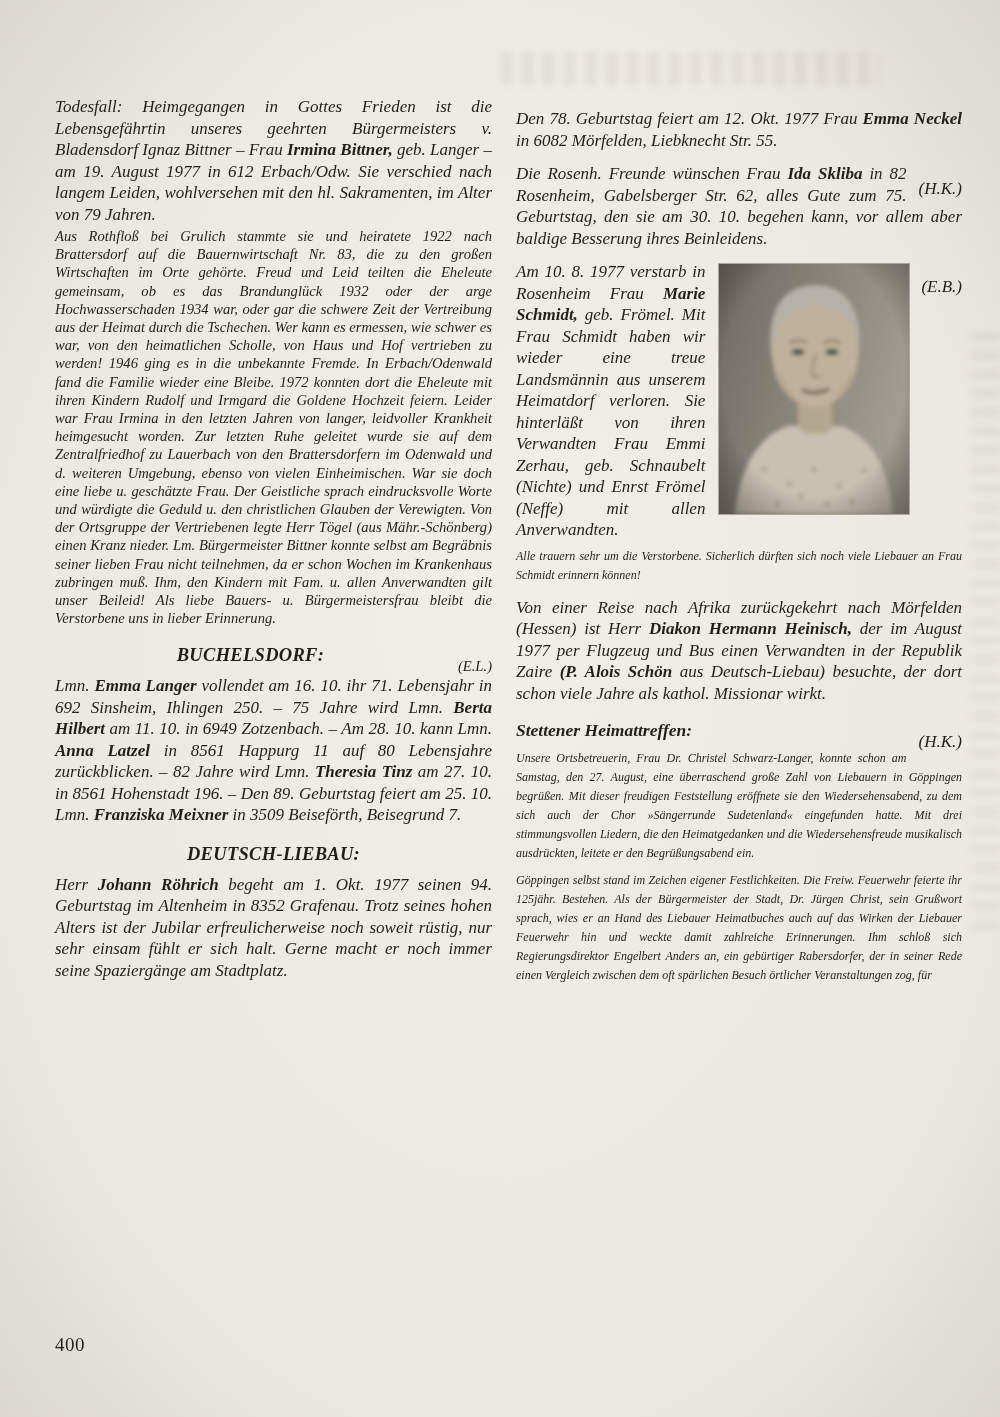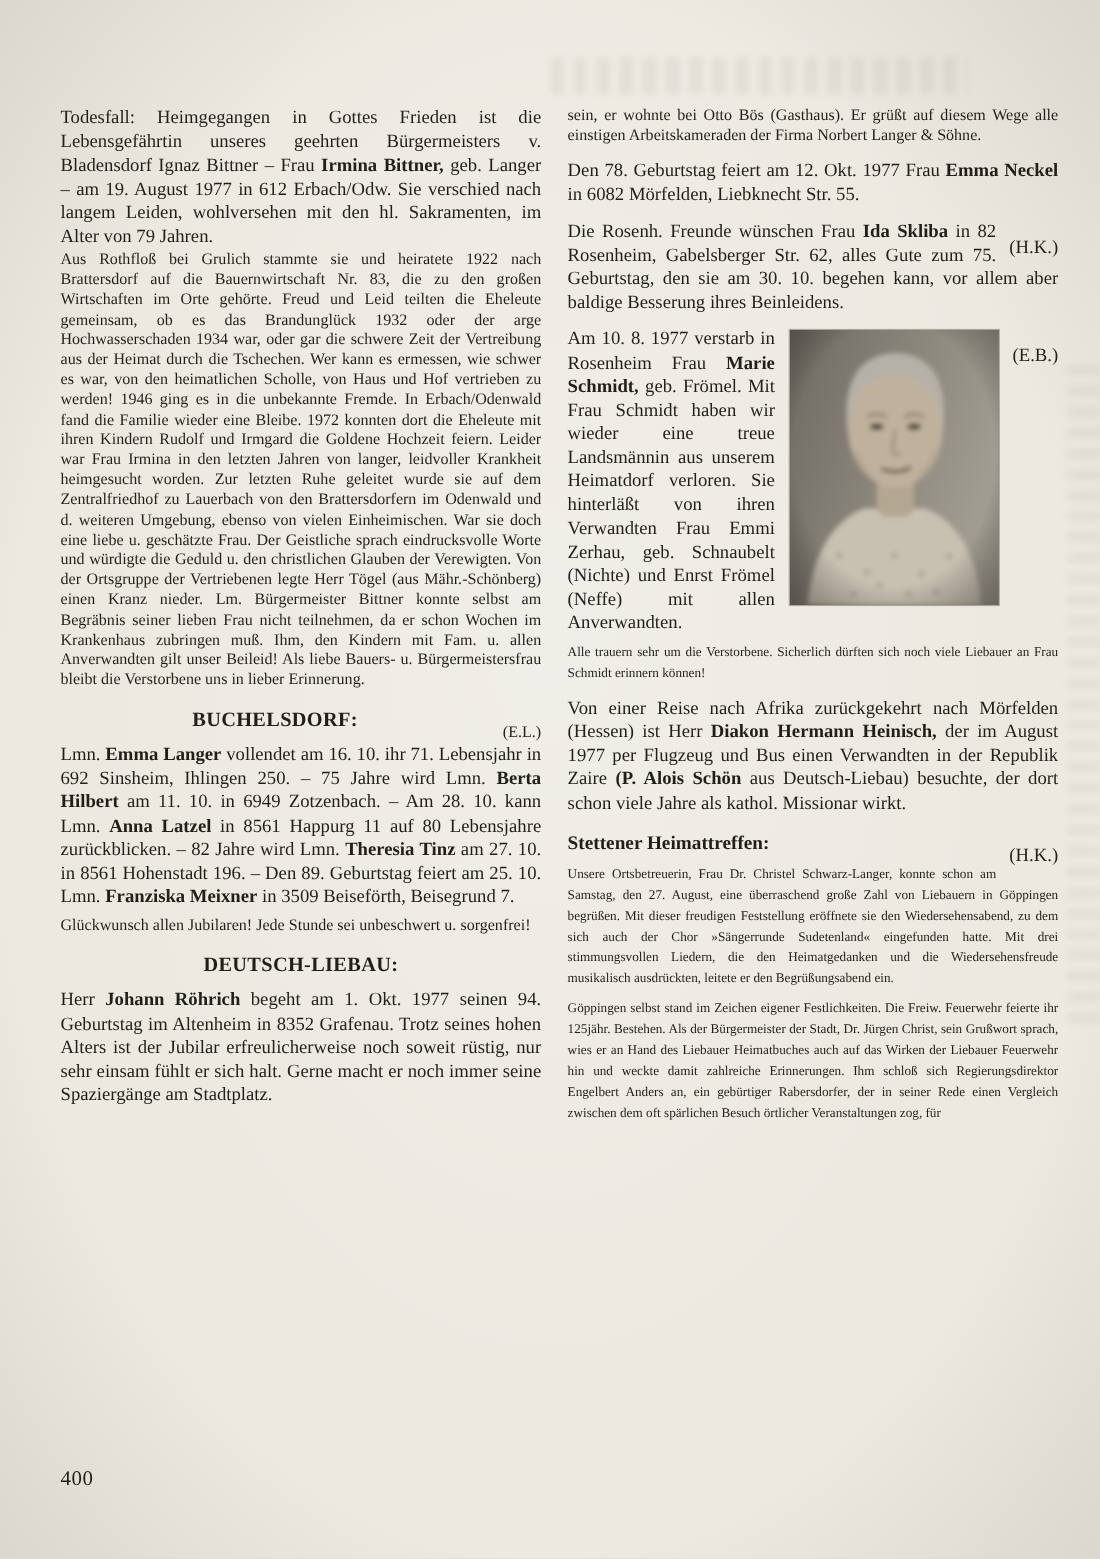--- a/index.html
+++ b/index.html
@@ -21,21 +21,21 @@
     background:repeating-linear-gradient(90deg, rgba(120,113,100,0.20) 0 13px, transparent 13px 21px);
     filter:blur(3px);opacity:.45;
   }
   .ghost-right{
     top:330px;right:0;width:30px;height:600px;
     background:repeating-linear-gradient(0deg, rgba(120,113,100,0.16) 0 9px, transparent 9px 19px);
     filter:blur(3px);opacity:.5;
   }
   .content{
     position:absolute;top:96px;left:55px;right:38px;
-    display:flex;gap:24px;
+    display:flex;gap:24px;font-style:italic;
   }
   .col-left{width:437px;flex:0 0 auto;}
   .col-right{flex:1;min-width:0;}
   p{margin:0;}
   .just{text-align:justify;}
   .lg{font-size:17px;line-height:21.5px;}
   .sm{font-size:14.6px;line-height:18.2px;}
   .md{font-size:12px;line-height:19px;}
   b{font-weight:700;}
   .heading{font-size:18.5px;font-weight:700;margin:18px 0 9px;letter-spacing:.3px;text-align:center;}
@@ -78,33 +78,31 @@
 
       <p class="sm just sp2">
         <span>Aus Rothfloß bei Grulich stammte sie und heiratete 1922 nach Brattersdorf auf die Bauernwirtschaft Nr. 83, die zu den großen Wirtschaften im Orte gehörte. Freud und Leid teilten die Eheleute gemeinsam, ob es das Brandunglück 1932 oder der arge Hochwasserschaden 1934 war, oder gar die schwere Zeit der Vertreibung aus der Heimat durch die Tschechen. Wer kann es ermessen, wie schwer es war, von den heimatlichen Scholle, von Haus und Hof vertrieben zu werden! 1946 ging es in die unbekannte Fremde. In Erbach/Odenwald fand die Familie wieder eine Bleibe. 1972 konnten dort die Eheleute mit ihren Kindern Rudolf und Irmgard die Goldene Hochzeit feiern. Leider war Frau Irmina in den letzten Jahren von langer, leidvoller Krankheit heimgesucht worden. Zur letzten Ruhe geleitet wurde sie auf dem Zentralfriedhof zu Lauerbach von den Brattersdorfern im Odenwald und d. weiteren Umgebung, ebenso von vielen Einheimischen. War sie doch eine liebe u. geschätzte Frau. Der Geistliche sprach eindrucksvolle Worte und würdigte die Geduld u. den christlichen Glauben der Verewigten. Von der Ortsgruppe der Vertriebenen legte Herr Tögel (aus Mähr.-Schönberg) einen Kranz nieder. Lm. Bürgermeister Bittner konnte selbst am Begräbnis seiner lieben Frau nicht teilnehmen, da er schon Wochen im Krankenhaus zubringen muß. Ihm, den Kindern mit Fam. u. allen Anverwandten gilt unser Beileid! Als liebe Bauers- u. Bürgermeistersfrau bleibt die Verstorbene uns in lieber Erinnerung.</span>
         <span class="sig">(E.L.)</span>
       </p>
 
       <h2 class="heading">BUCHELSDORF:</h2>
 
       <p class="lg just"><span>Lmn. </span><b>Emma Langer</b><span> vollendet am 16. 10. ihr 71. Lebensjahr in 692 Sinsheim, Ihlingen 250. – 75 Jahre wird Lmn. </span><b>Berta Hilbert</b><span> am 11. 10. in 6949 Zotzenbach. – Am 28. 10. kann Lmn. </span><b>Anna Latzel</b><span> in 8561 Happurg 11 auf 80 Lebensjahre zurückblicken. – 82 Jahre wird Lmn. </span><b>Theresia Tinz</b><span> am 27. 10. in 8561 Hohenstadt 196. – Den 89. Geburtstag feiert am 25. 10. Lmn. </span><b>Franziska Meixner</b><span> in 3509 Beiseförth, Beisegrund 7.</span></p>
 
-      <p class="sm just sp6">Glückwunsch allen Jubilaren! Jede Stunde sei unbeschwert u. sorgenfrei!</p>
 
 
       <h2 class="heading">DEUTSCH-LIEBAU:</h2>
 
       <p class="lg just"><span>Herr </span><b>Johann Röhrich</b><span> begeht am 1. Okt. 1977 seinen 94. Geburtstag im Altenheim in 8352 Grafenau. Trotz seines hohen Alters ist der Jubilar erfreulicherweise noch soweit rüstig, nur sehr einsam fühlt er sich halt. Gerne macht er noch immer seine Spaziergänge am Stadtplatz.</span></p>
 
 
     </div>
 
     <div class="col-right">
 
-      <p class="sm just">sein, er wohnte bei Otto Bös (Gasthaus). Er grüßt auf diesem Wege alle einstigen Arbeitskameraden der Firma Norbert Langer &amp; Söhne.</p>
 
 
       <p class="lg just sp12">
         <span><span>Den 78. Geburtstag feiert am 12. Okt. 1977 Frau </span><b>Emma Neckel</b><span> in 6082 Mörfelden, Liebknecht Str. 55.</span></span>
         <span class="sig">(H.K.)</span>
       </p>
 
       <p class="lg just sp12">
         <span><span>Die Rosenh. Freunde wünschen Frau </span><b>Ida Skliba</b><span> in 82 Rosenheim, Gabelsberger Str. 62, alles Gute zum 75. Geburtstag, den sie am 30. 10. begehen kann, vor allem aber baldige Besserung ihres Beinleidens.</span></span>
         <span class="sig">(E.B.)</span>

